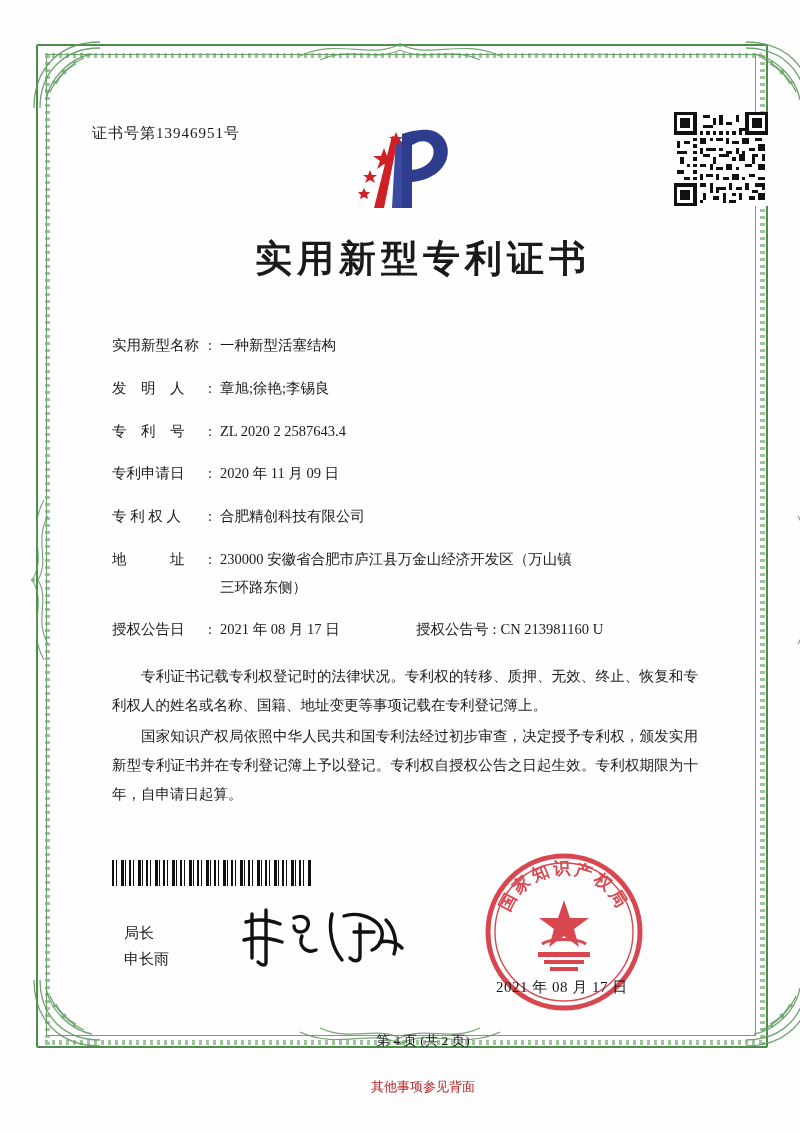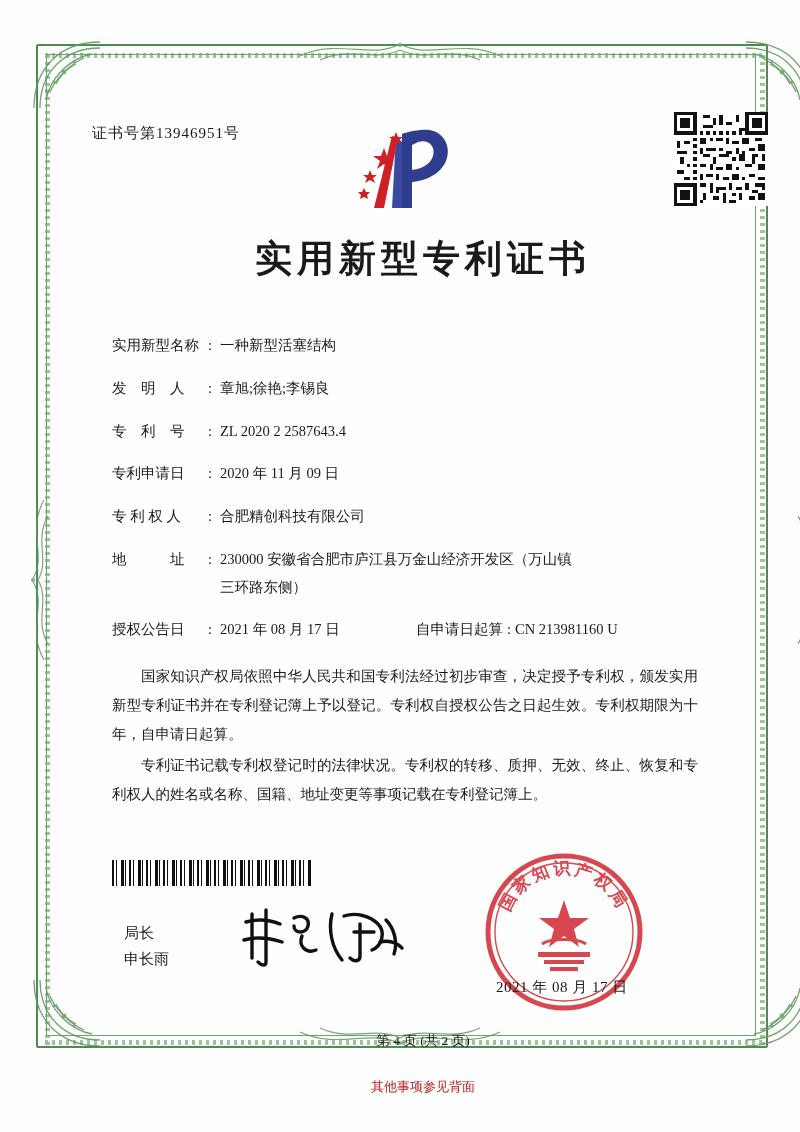--- a/index.html
+++ b/index.html
@@ -381,30 +381,30 @@
         <span>230000 安徽省合肥市庐江县万金山经济开发区（万山镇</span>
         <span class="line2">三环路东侧）</span>
       </span>
     </div>
 
     <div class="row split">
       <span class="label">授权公告日</span>
       <span class="colon">:</span>
       <span class="value">
         <span class="v1">2021 年 08 月 17 日</span>
-        <span class="l2">自申请日起算</span>
+        <span class="l2">授权公告号</span>
         <span class="l2">:</span>
         <span>CN 213981160 U</span>
       </span>
     </div>
   </div>
 
   <div class="paragraphs">
+    <p>专利证书记载专利权登记时的法律状况。专利权的转移、质押、无效、终止、恢复和专利权人的姓名或名称、国籍、地址变更等事项记载在专利登记簿上。</p>
     <p>国家知识产权局依照中华人民共和国专利法经过初步审查，决定授予专利权，颁发实用新型专利证书并在专利登记簿上予以登记。专利权自授权公告之日起生效。专利权期限为十年，自申请日起算。</p>
-    <p>专利证书记载专利权登记时的法律状况。专利权的转移、质押、无效、终止、恢复和专利权人的姓名或名称、国籍、地址变更等事项记载在专利登记簿上。</p>
   </div>
 
   <div class="barcode"></div>
 
   <div class="signer">
     <div>局长</div>
     <div>申长雨</div>
   </div>
 
   <svg class="signature" viewBox="0 0 180 68">

